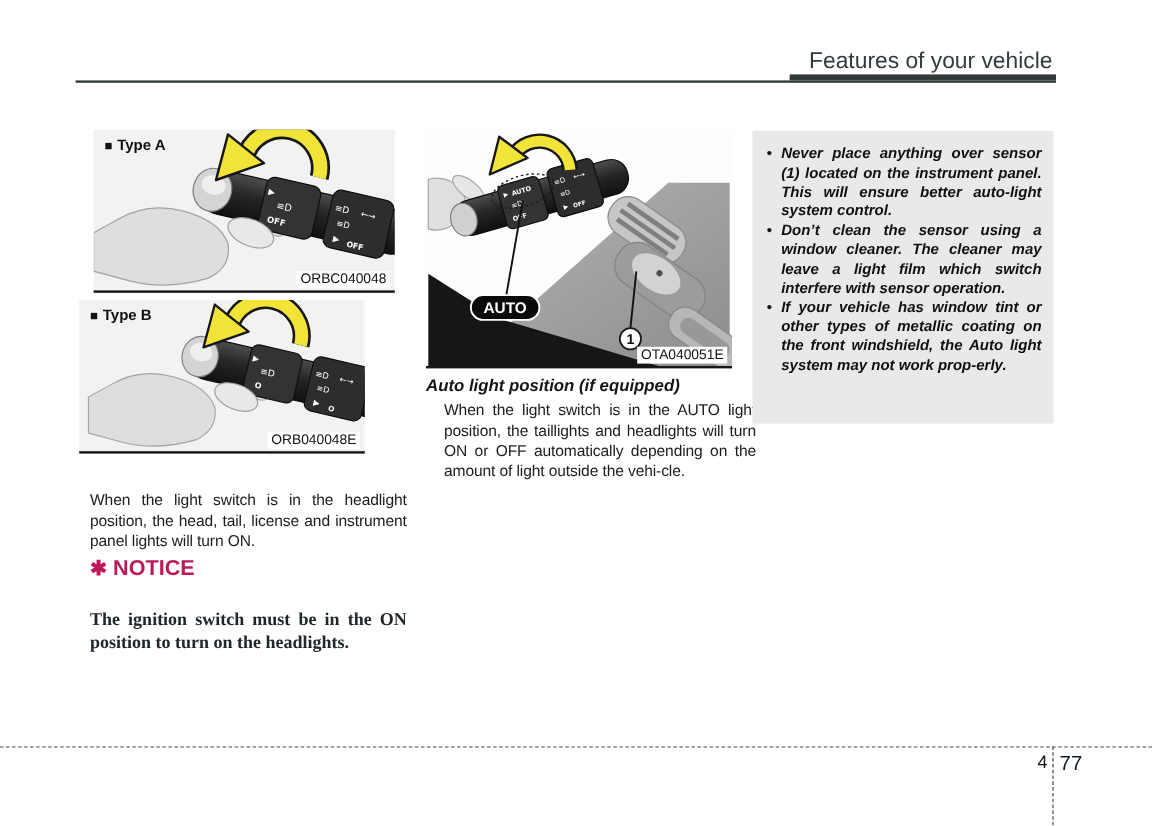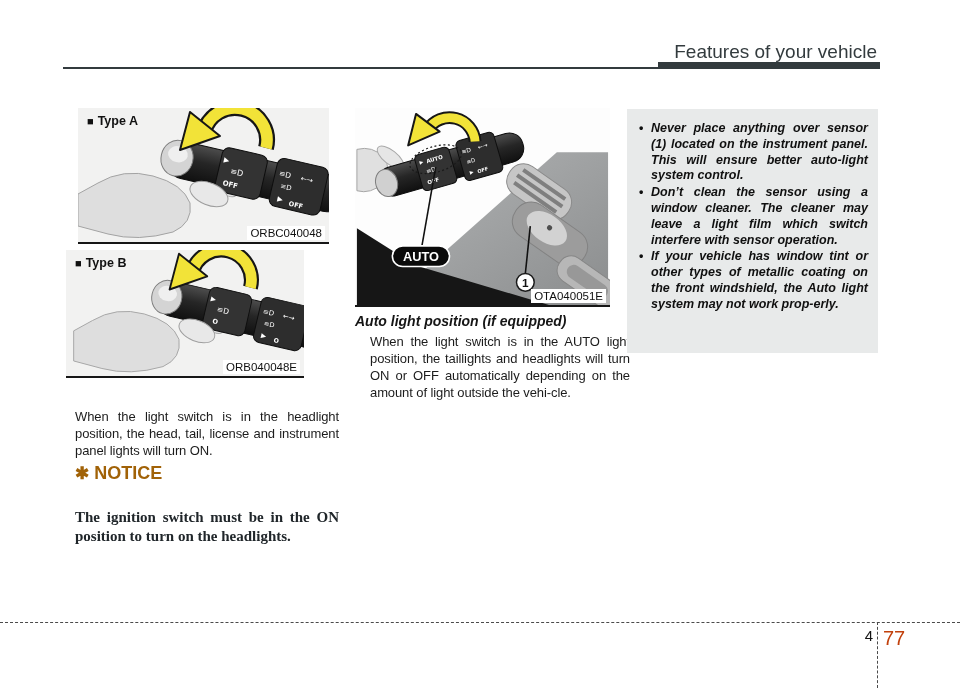--- a/index.html
+++ b/index.html
@@ -18,39 +18,39 @@
   .fig-label .sq{font-size:11px;margin-right:4px;}
   .fig-code{position:absolute;bottom:2px;right:4px;font-size:11.5px;color:#111;
             background:#ffffff;padding:0 3px;line-height:14px;z-index:3;}
   .figure svg{position:absolute;left:0;top:0;}
 
   
   .sec-heading{position:absolute;font-size:14px;font-weight:bold;font-style:italic;color:#151515;}
   .sec-heading svg{vertical-align:-2px;margin:0 3px;}
   .body-text{position:absolute;font-size:13px;line-height:17px;text-align:justify;
              color:#1c1c1c;letter-spacing:-0.1px;}
-  .notice-title{position:absolute;font-size:18px;font-weight:bold;color:#a16207;text-align:right;}
+  .notice-title{position:absolute;font-size:18px;font-weight:bold;color:#be185d;text-align:right;}
   .notice-title .ast{font-size:17px;margin-right:5px;}
   .notice-body{position:absolute;font-family:"Liberation Serif",serif;font-weight:bold;
                font-size:15px;line-height:19px;text-align:justify;color:#20262a;}
 
   
   .caution{position:absolute;left:627px;top:109px;width:251px;height:244px;background:#e8eaea;
            box-sizing:border-box;padding:12px 10px 10px 12px;}
   .caution-title{font-size:16px;font-weight:bold;color:#111;margin-bottom:5px;display:flex;align-items:center;}
   .caution-title svg{margin-right:7px;}
   .caution-item{position:relative;padding-left:12px;font-size:12.5px;font-weight:bold;font-style:italic;
                 line-height:15.8px;text-align:justify;color:#101010;margin-bottom:1px;}
   .caution-item .blt{position:absolute;left:0;top:0;font-style:normal;}
 
   
   .foot-dash{position:absolute;left:0;top:622px;width:960px;border-top:1.5px dashed #4a4a4a;}
   .foot-vdash{position:absolute;left:877px;top:622px;height:66px;border-left:1.5px dashed #4a4a4a;}
   .foot-num4{position:absolute;left:851px;top:627px;width:22px;text-align:right;font-size:15px;color:#141414;}
-  .foot-num77{position:absolute;left:883px;top:627px;font-size:20px;color:#c2410c;}
+  .foot-num77{position:absolute;left:883px;top:627px;font-size:17px;color:#0f172a;}
   .watermark{position:absolute;top:650px;right:13px;font-size:27px;color:#8f8f8f;letter-spacing:0.5px;}
 
   .arrow-outline{fill:none;stroke:#161616;stroke-width:16;}
   .arrow-fill{fill:none;stroke:#f2e338;stroke-width:11.5;}
   .arrow-head{fill:#f2e338;stroke:#161616;stroke-width:2;stroke-linejoin:round;}
   .glyph{fill:#ffffff;font-family:"DejaVu Sans",sans-serif;}
 </style>
 </head>
 <body>
 

